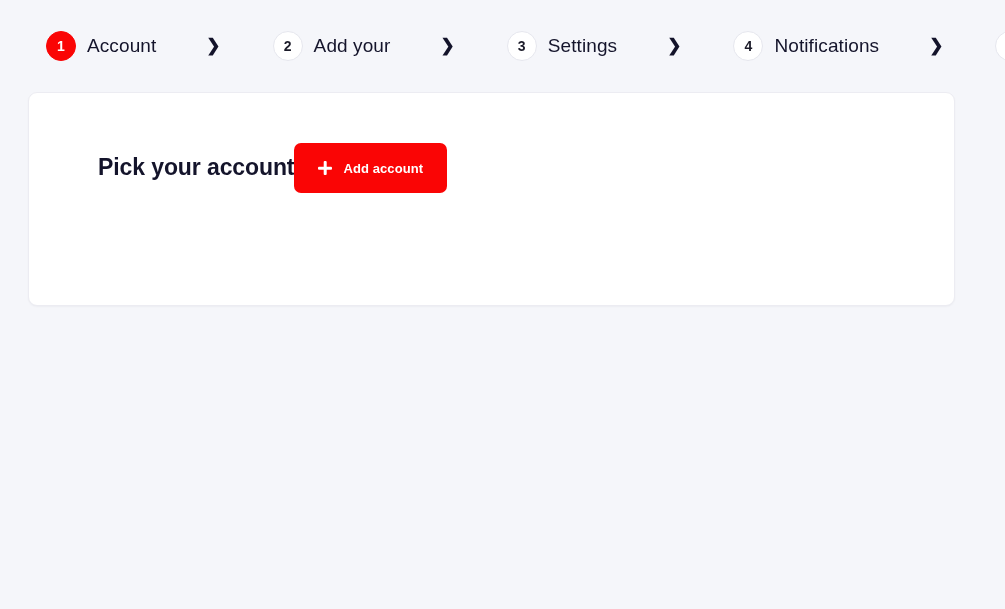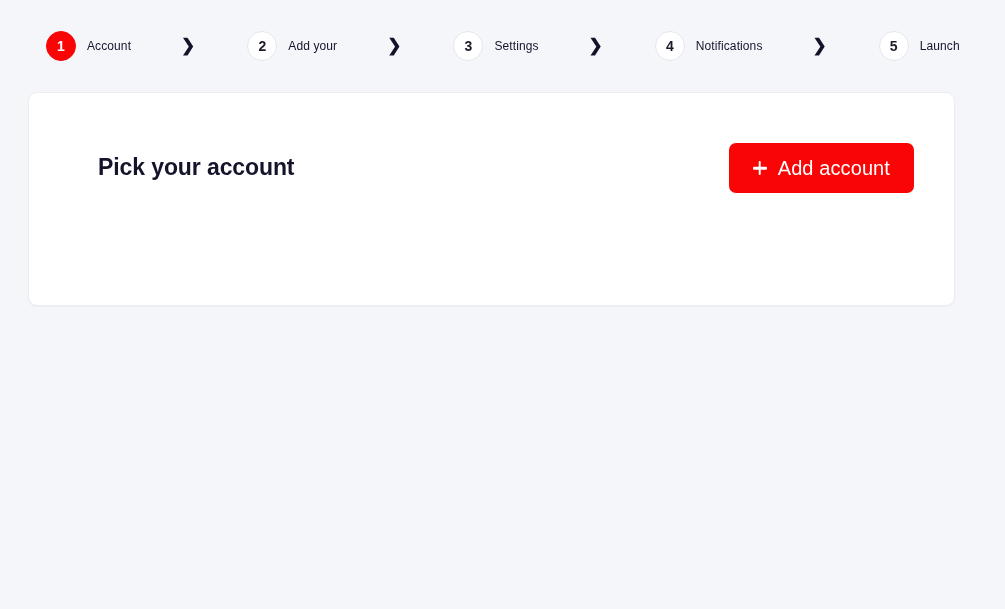--- a/index.html
+++ b/index.html
@@ -47,21 +47,21 @@
     color: #ffffff;
     border: 1px solid #fa0505;
   }
   .step.inactive .step-badge {
     background: #ffffff;
     color: #1b1b29;
     border: 1px solid #e6e7ee;
     font-weight: 600;
   }
   .step-label {
-    font-size: 12px;
+    font-size: 19px;
     color: #14142b;
     letter-spacing: 0.1px;
   }
   .step.active .step-label {
     color: #14142b;
   }
   .step-sep {
     font-size: 17px;
     font-weight: 700;
     color: #13132a;
@@ -82,21 +82,21 @@
     background: #ffffff;
     border: 1px solid #ececf2;
     border-radius: 9px;
     box-sizing: border-box;
     box-shadow: 0 1px 2px rgba(20, 20, 43, 0.04);
     position: relative;
   }
   .card-header {
     display: flex;
     align-items: center;
-    justify-content: space-between;
+    justify-content: flex-start;
     padding: 50px 40px 0 69px;
     box-sizing: border-box;
   }
   .card-title {
     font-size: 23px;
     font-weight: 700;
     color: #14142b;
     letter-spacing: -0.1px;
     margin: 0;
     line-height: 1.2;
@@ -104,22 +104,22 @@
   .btn-primary {
     display: inline-flex;
     align-items: center;
     gap: 11px;
     background: #fa0505;
     color: #ffffff;
     border: none;
     border-radius: 7px;
     height: 50px;
     padding: 0 24px;
-    font-size: 20px;
-    font-weight: 400;
+    font-size: 13px;
+    font-weight: 700;
     font-family: "Liberation Sans", sans-serif;
     cursor: pointer;
     letter-spacing: 0.1px;
   }
   .plus-icon {
     display: inline-block;
     width: 14px;
     height: 14px;
     position: relative;
     flex: none;

